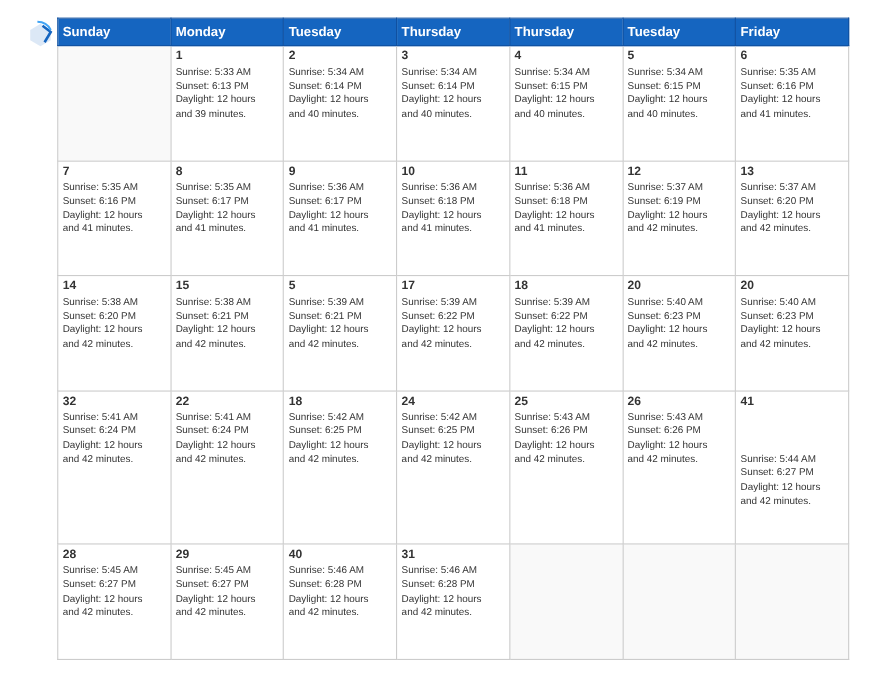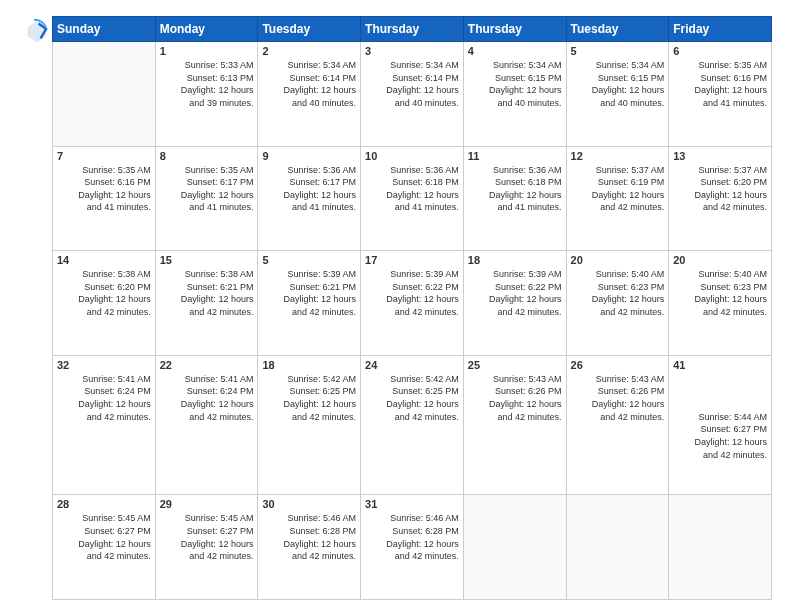--- a/index.html
+++ b/index.html
@@ -83,21 +83,20 @@
     .day-number {
       font-size: 11px;
       font-weight: bold;
       display: block;
       margin-bottom: 2px;
     }
     .day-info {
       font-size: 9px;
       line-height: 1.4;
       color: #333;
-      text-align: right;
     }
     .empty-cell {
       background: #f9f9f9;
     }
   </style>
 </head>
 <body>
 
 <div class="page">
   <div class="header">
@@ -339,21 +338,21 @@
 and 42 minutes.</div>
           </td>
           <td>
             <span class="day-number">29</span>
             <div class="day-info" style="white-space: pre-line;">Sunrise: 5:45 AM
 Sunset: 6:27 PM
 Daylight: 12 hours
 and 42 minutes.</div>
           </td>
           <td>
-            <span class="day-number">30</span>
+            <span class="day-number">40</span>
             <div class="day-info" style="white-space: pre-line;">Sunrise: 5:46 AM
 Sunset: 6:28 PM
 Daylight: 12 hours
 and 42 minutes.</div>
           </td>
           <td>
             <span class="day-number">31</span>
             <div class="day-info" style="white-space: pre-line;">Sunrise: 5:46 AM
 Sunset: 6:28 PM
 Daylight: 12 hours

